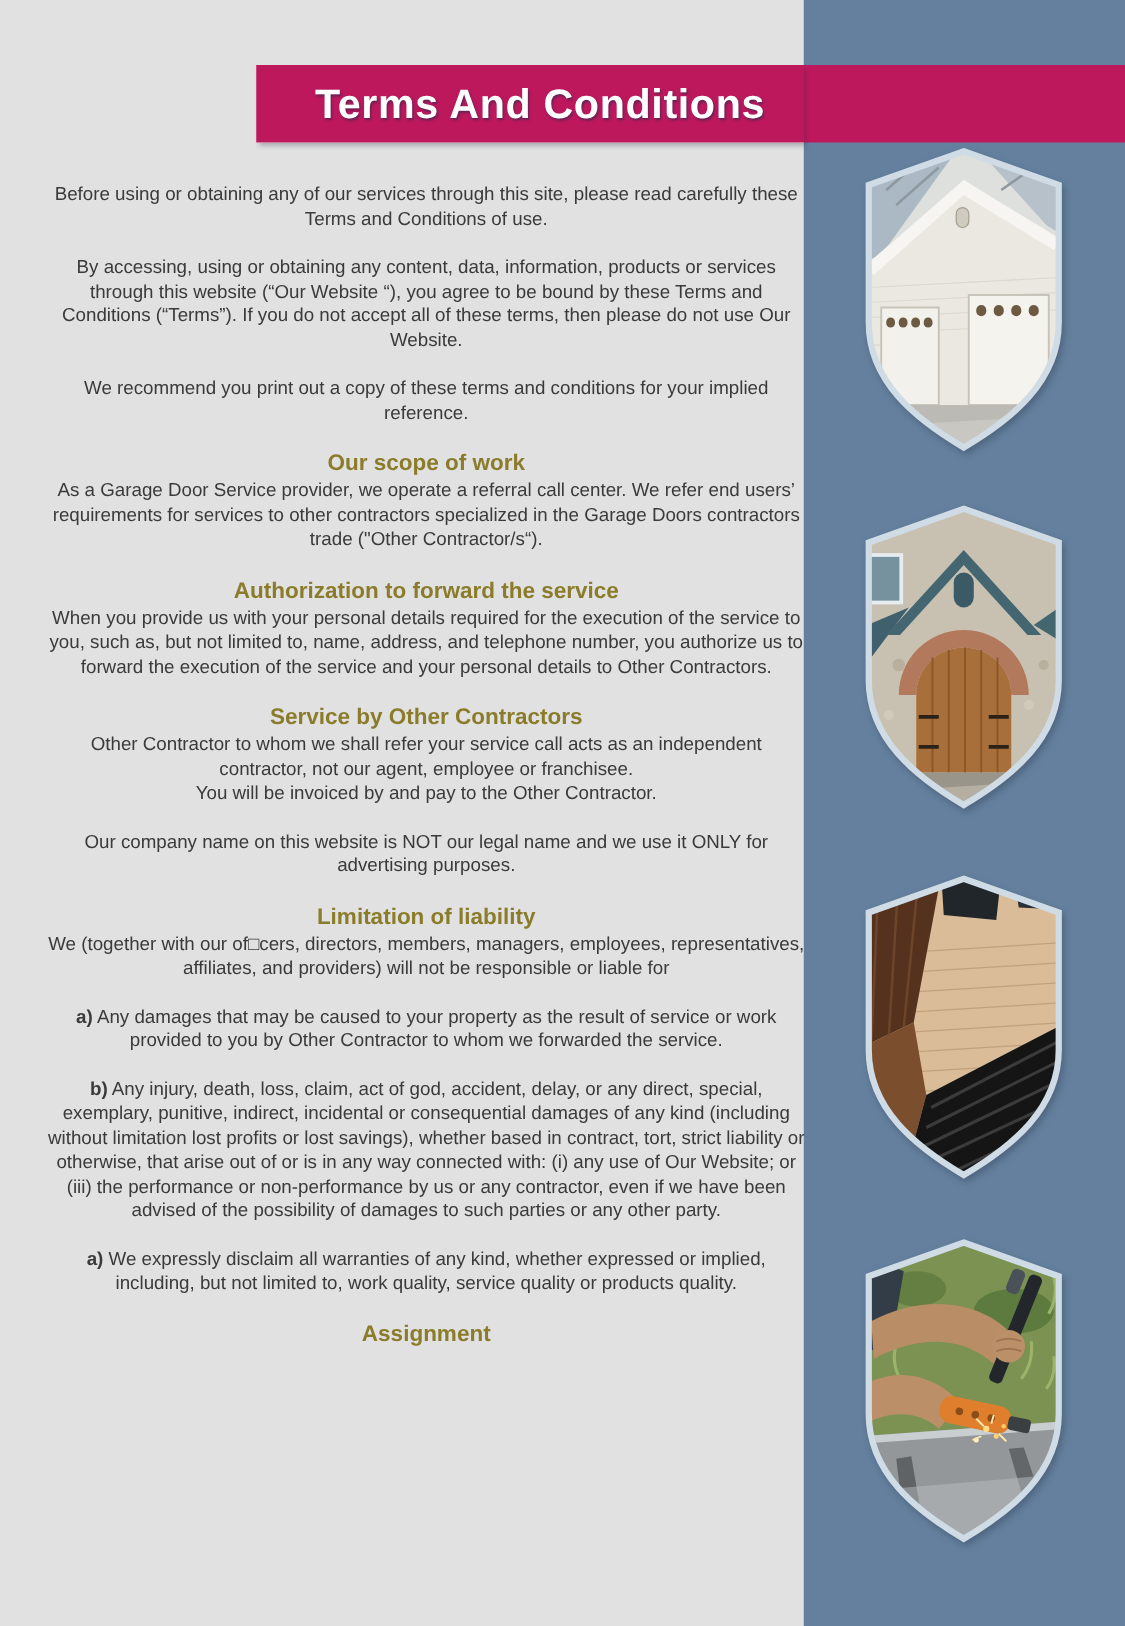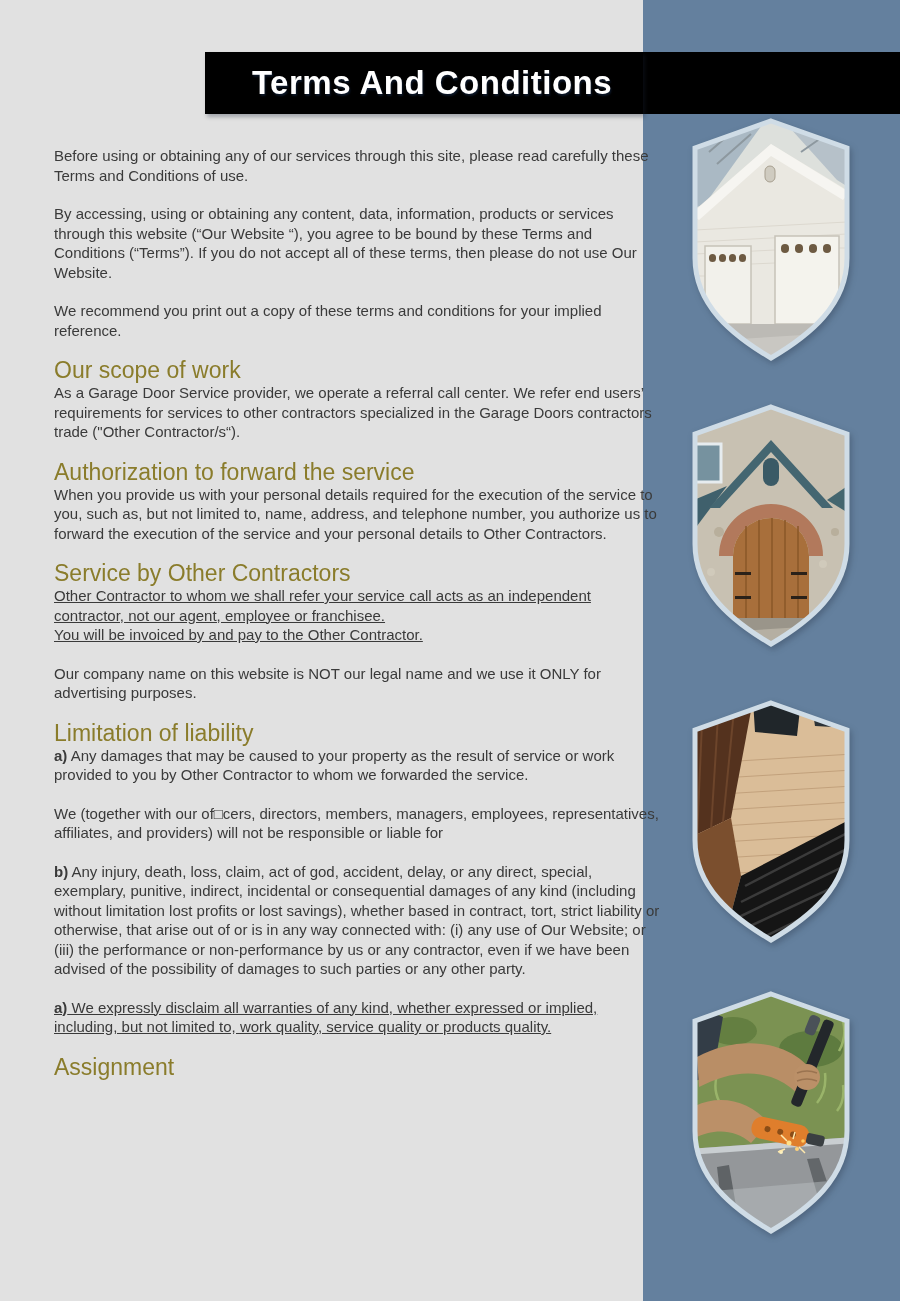--- a/index.html
+++ b/index.html
@@ -15,44 +15,44 @@
     background:#64809e;
   }
   .badge{position:absolute;left:46px;filter:drop-shadow(2px 3px 3px rgba(20,30,45,.28));}
   .badge-1{top:118px;}
   .badge-2{top:404px;}
   .badge-3{top:700px;}
   .badge-4{top:991px;}
   
   .banner{
     position:absolute;left:205px;top:52px;width:695px;height:62px;
-    background:#000000;
+    background:#be185d;
   }
   .banner-inner{
     position:absolute;left:0;top:0;width:438px;height:62px;
     box-shadow:2px 3px 4px rgba(30,40,60,.32);
   }
   .banner-title{
     position:absolute;left:0;top:0;width:438px;height:62px;
     line-height:62px;text-align:center;text-indent:16px;
     font-size:33px;font-weight:bold;color:#ffffff;letter-spacing:.5px;
     text-shadow:1px 2px 2px rgba(22,42,72,.55);
     white-space:nowrap;
   }
   
   .content{
-    position:absolute;left:54px;top:146px;width:606px;
-    font-size:15px;line-height:19.5px;
+    position:absolute;left:38px;top:146px;width:606px;
+    font-size:15px;line-height:19.5px;text-align:center;
   }
   .content p{margin:0 0 19px;}
   .content .tight p{margin:0;}
-  .content .group{margin:0 0 19px;text-decoration:underline;}
+  .content .group{margin:0 0 19px;}
   h2.sec{
-    font-size:23px;line-height:22px;margin:18px 0 2px;
-    font-weight:normal;color:#8a7c2b;
+    font-size:18px;line-height:22px;margin:18px 0 2px;
+    font-weight:bold;color:#8a7c2b;
   }
   b.mark{font-weight:bold;color:#3a3a3a;}
 </style>
 </head>
 <body>
 
 <aside class="sidebar">
 
   <svg class="badge badge-1" width="164" height="244" viewBox="0 0 164 244">
     <defs>
@@ -238,22 +238,22 @@
   <p>When you provide us with your personal details required for the execution of the service to you, such as, but not limited to, name, address, and telephone number, you authorize us to forward the execution of the service and your personal details to Other Contractors.</p>
 
   <h2 class="sec">Service by Other Contractors</h2>
   <div class="tight group">
     <p>Other Contractor to whom we shall refer your service call acts as an independent contractor, not our agent, employee or franchisee.</p>
     <p>You will be invoiced by and pay to the Other Contractor.</p>
   </div>
   <p>Our company name on this website is NOT our legal name and we use it ONLY for advertising purposes.</p>
 
   <h2 class="sec">Limitation of liability</h2>
+  <p>We (together with our of□cers, directors, members, managers, employees, representatives, affiliates, and providers) will not be responsible or liable for</p>
   <p><b class="mark">a)</b><span> Any damages that may be caused to your property as the result of service or work provided to you by Other Contractor to whom we forwarded the service.</span></p>
-  <p>We (together with our of□cers, directors, members, managers, employees, representatives, affiliates, and providers) will not be responsible or liable for</p>
   <p><b class="mark">b)</b><span> Any injury, death, loss, claim, act of god, accident, delay, or any direct, special, exemplary, punitive, indirect, incidental or consequential damages of any kind (including without limitation lost profits or lost savings), whether based in contract, tort, strict liability or otherwise, that arise out of or is in any way connected with: (i) any use of Our Website; or (iii) the performance or non-performance by us or any contractor, even if we have been advised of the possibility of damages to such parties or any other party.</span></p>
 
   <div class="tight group">
     <p><b class="mark">a)</b><span> We expressly disclaim all warranties of any kind, whether expressed or implied, including, but not limited to, work quality, service quality or products quality.</span></p>
   </div>
 
   <h2 class="sec">Assignment</h2>
 
 </main>
 

